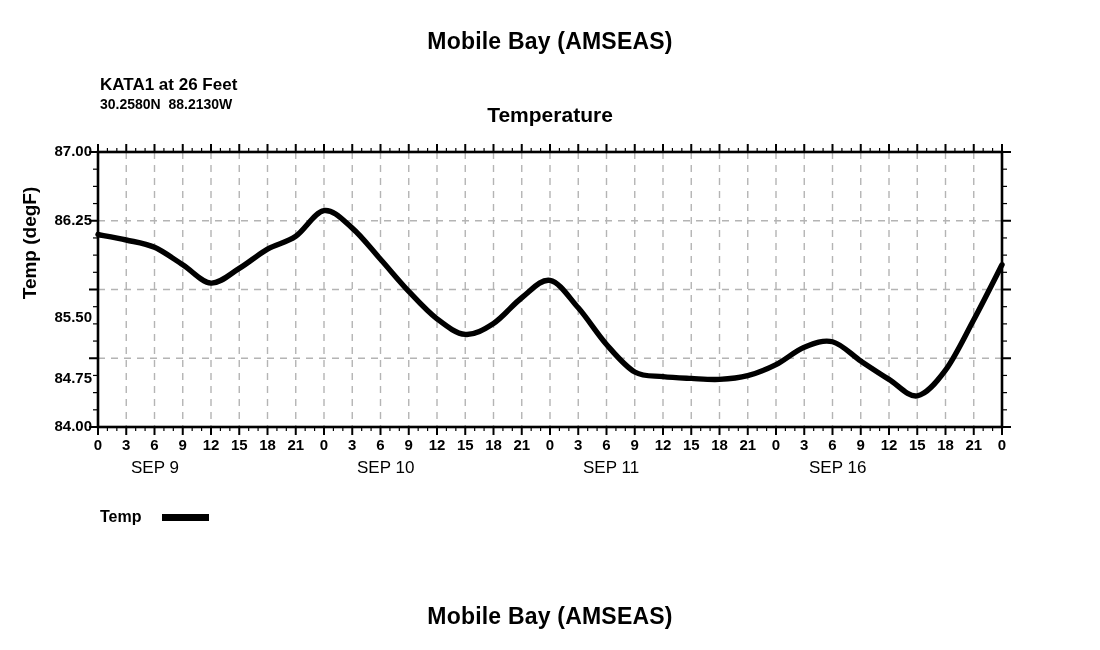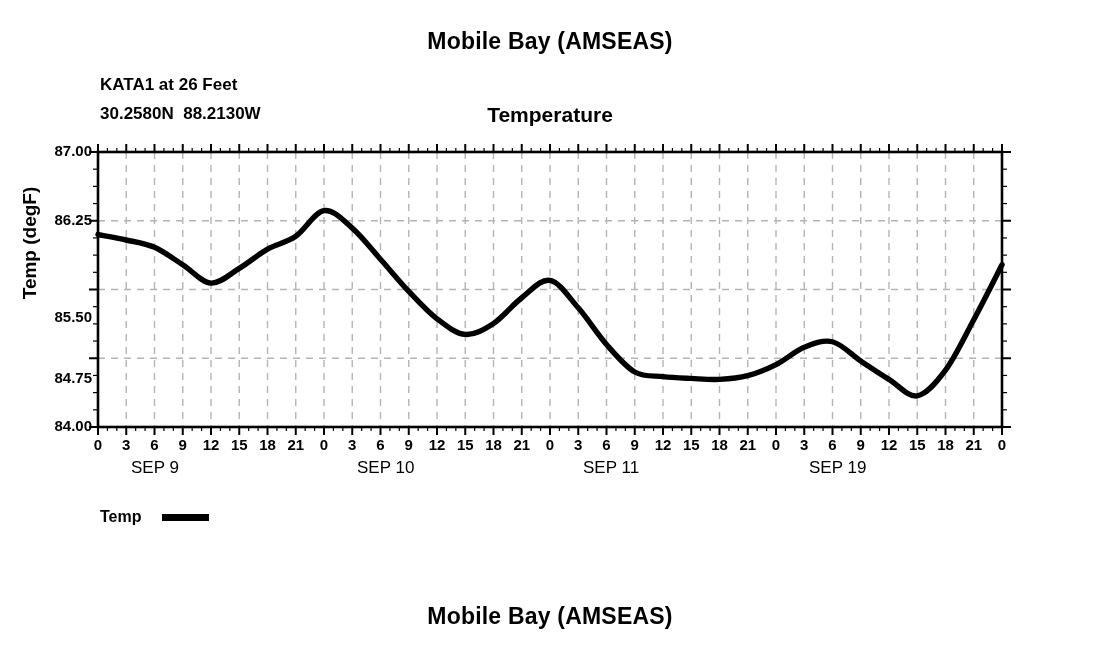--- a/index.html
+++ b/index.html
@@ -50,22 +50,22 @@
   }
   .station-line1 {
     position: absolute;
     left: 100px; top: 75px;
     font-size: 17px;
     font-weight: bold;
     white-space: pre;
   }
   .station-line2 {
     position: absolute;
-    left: 100px; top: 104px;
-    font-size: 17px;
+    left: 100px; top: 96px;
+    font-size: 14px;
     font-weight: bold;
     white-space: pre;
   }
   .run-time {
     position: absolute;
     right: 98px; top: 104px;
     font-size: 17px;
     font-weight: bold;
     white-space: pre;
   }
@@ -468,21 +468,21 @@
         <div class="xtick-label" style="left: 889px;">12</div>
         <div class="xtick-label" style="left: 917.25px;">15</div>
         <div class="xtick-label" style="left: 945.5px;">18</div>
         <div class="xtick-label" style="left: 973.75px;">21</div>
         <div class="xtick-label" style="left: 1002px;">0</div>
       </div>
     <div id="day-labels">
         <div class="day-label" style="left: 211px;">SEP 9</div>
         <div class="day-label" style="left: 437px;">SEP 10</div>
         <div class="day-label" style="left: 663px;">SEP 11</div>
-        <div class="day-label" style="left: 889px;">SEP 19</div>
+        <div class="day-label" style="left: 889px;">SEP 16</div>
       </div>
   </div>
 
   <div class="legend">
     <span class="legend-label">Temp</span>
     <span class="legend-swatch"></span>
   </div>
 
   <div class="footer-title">Mobile Bay (AMSEAS)</div>
 

